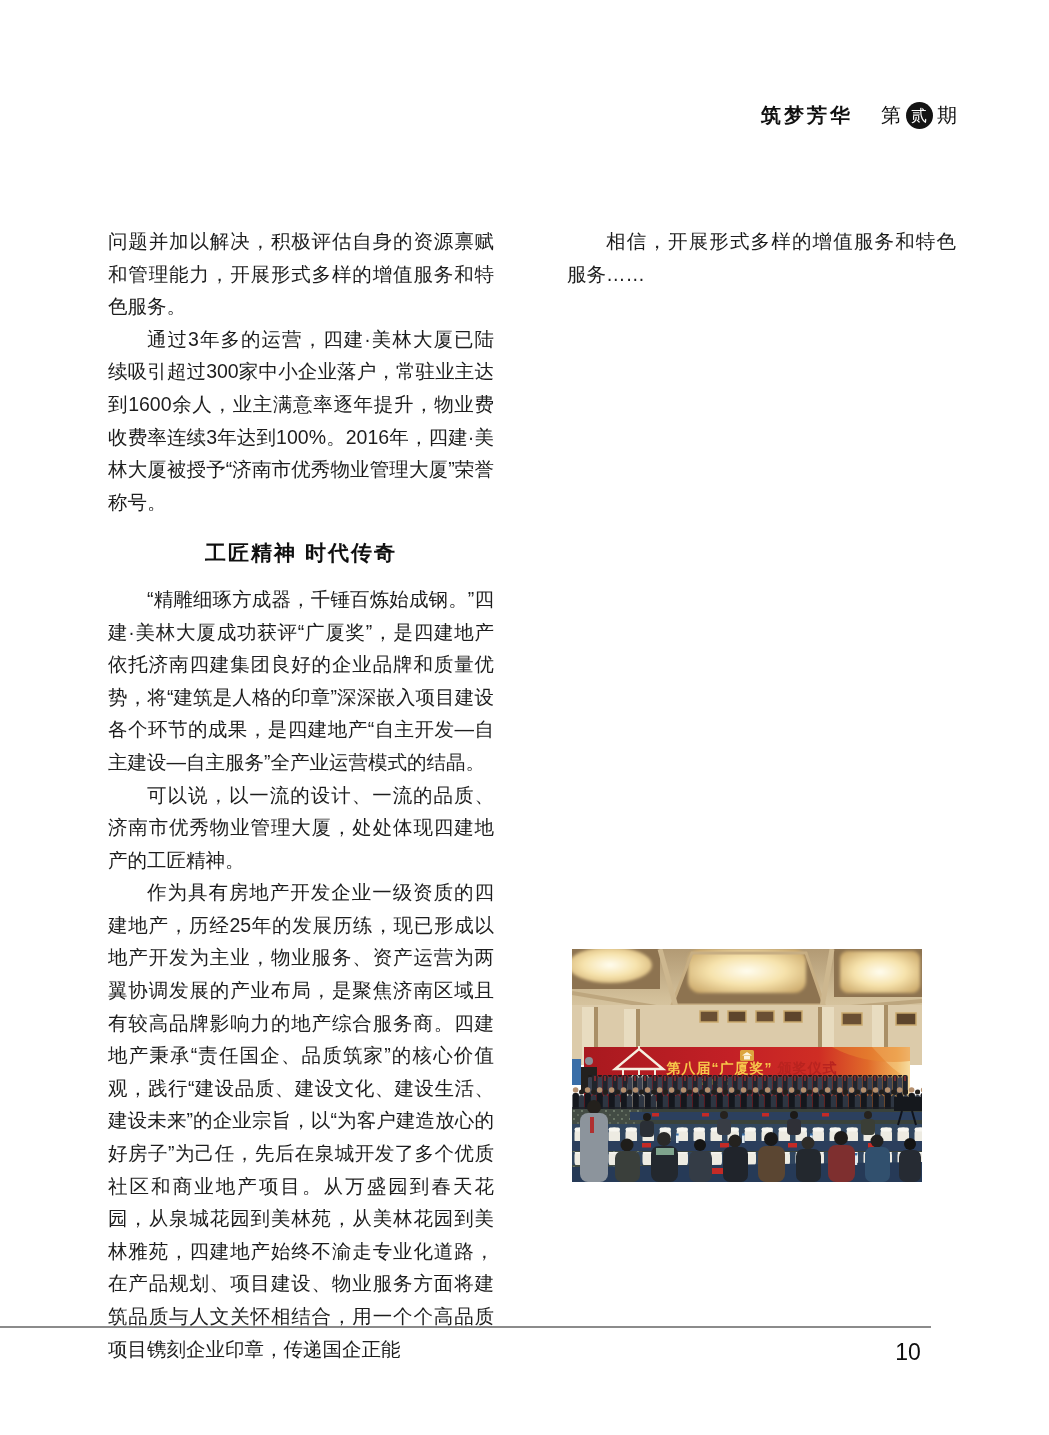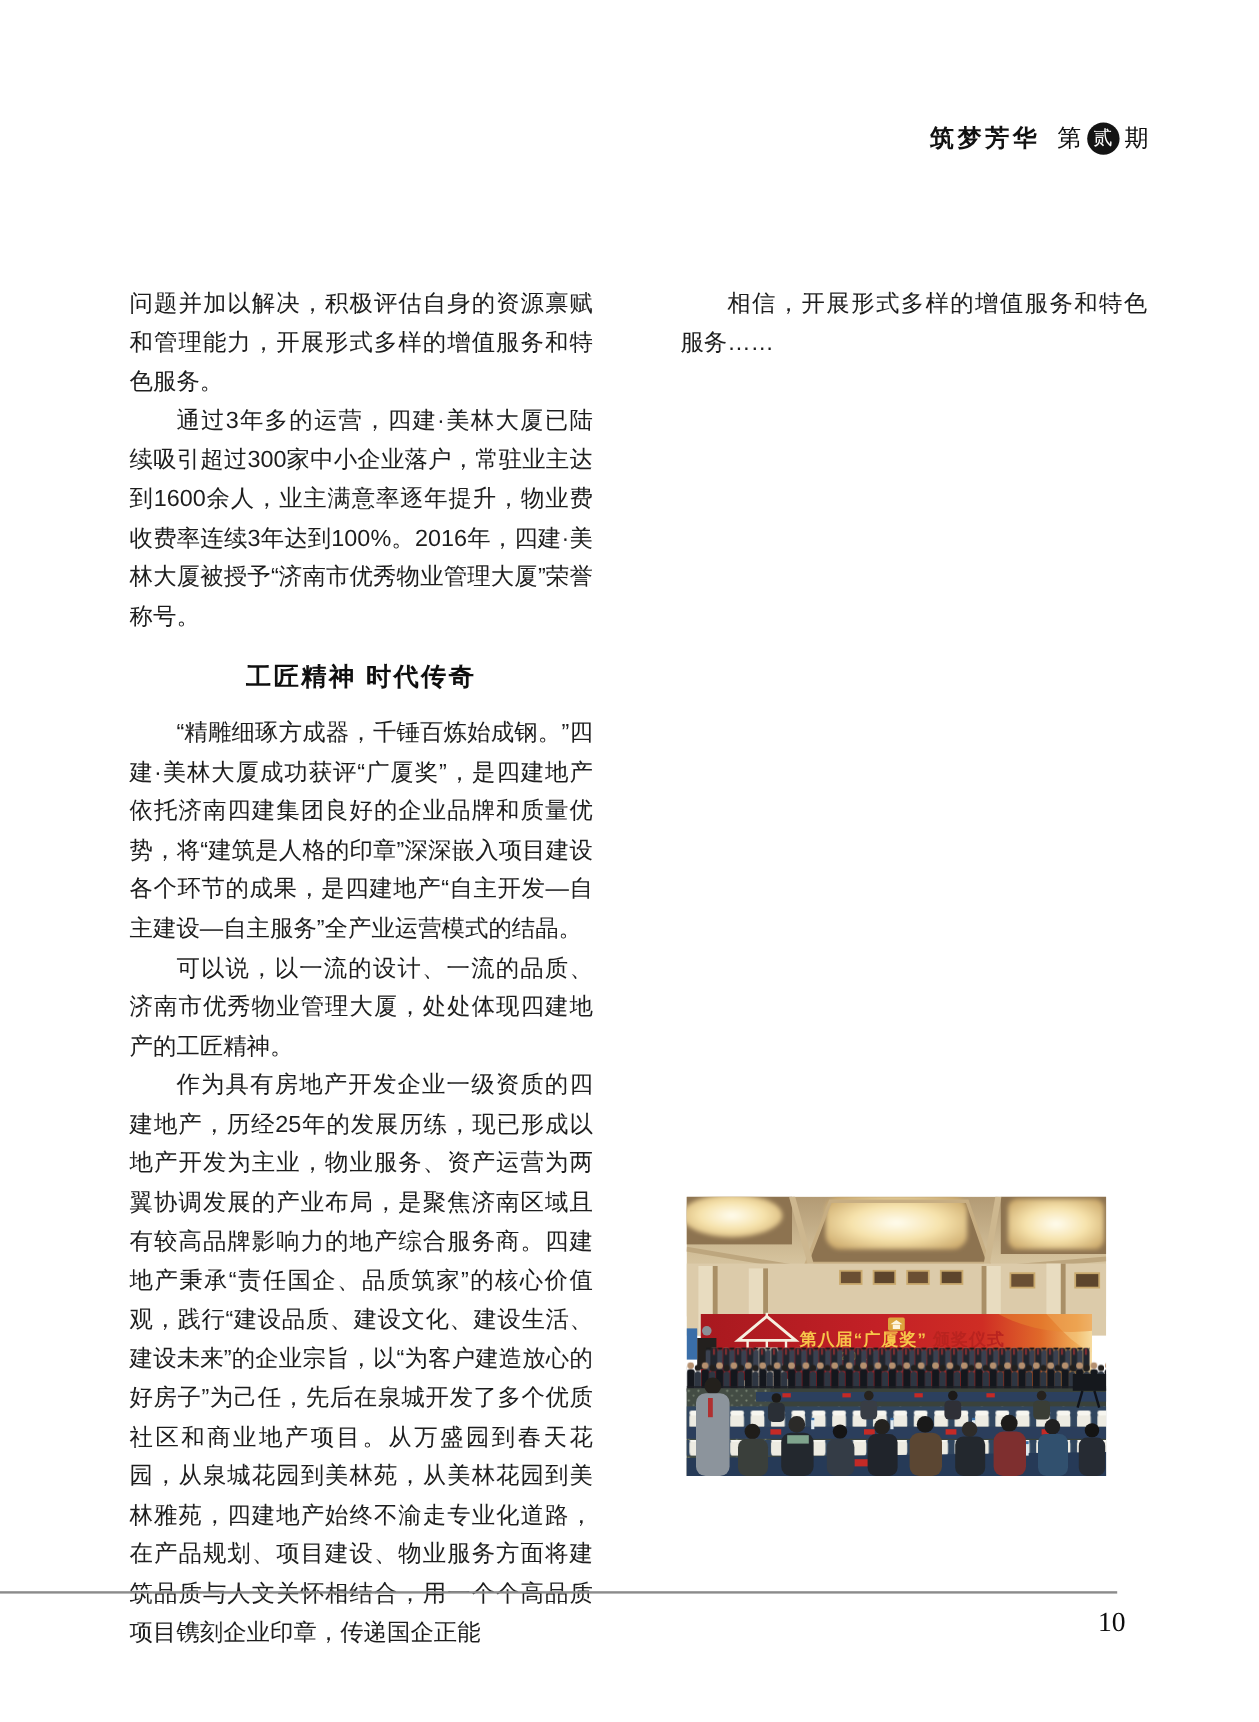--- a/index.html
+++ b/index.html
@@ -7,64 +7,64 @@
   body {
     width:1049px; height:1435px; position:relative; overflow:hidden;
     font-family:"Liberation Sans","DejaVu Sans",sans-serif;
     color:#1e1e1e;
   }
   .page { position:absolute; inset:0; background:#fff; }
 
   
   .page-header {
     position:absolute; top:102px; right:91px;
-    display:flex; align-items:center; gap:14px;
+    display:flex; align-items:center; gap:28px;
     font-size:20px; color:#111;
   }
   .mag-title { font-weight:bold; letter-spacing:3px; }
   .issue { display:inline-flex; align-items:center; gap:4px; font-weight:500; letter-spacing:1px; }
   .seal {
     width:27px; height:27px; border-radius:50%;
     background:#141414; color:#fff;
     display:inline-flex; align-items:center; justify-content:center;
     font-family:"Liberation Serif","DejaVu Serif",serif;
     font-size:16px; line-height:1;
   }
 
   
   .col {
-    position:absolute; top:237px;
+    position:absolute; top:225px;
     font-size:19.5px; line-height:32.6px;
     text-align:justify; text-justify:inter-character;
     color:#1d1d1d;
   }
   .col-left  { left:108px; width:386px; }
   .col-right { left:567px; width:389px; }
   .col p { text-indent:2em; }
   .col p.cont { text-indent:0; }
   .section-heading {
     font-size:21px; font-weight:bold; text-align:center;
     letter-spacing:2px; color:#0f0f0f;
     margin:19px 0 13px; text-indent:0;
   }
 
   
   .photo {
     position:absolute; left:572px; top:949px;
-    width:350px; height:233px; overflow:hidden;margin-top:48px;
+    width:350px; height:233px; overflow:hidden;
   }
 
   
   .footer-rule {
     position:absolute; left:0; top:1326px;
     width:931px; height:2px; background:#8b8b8b;
   }
   .pagenum {
     position:absolute; left:878px; top:1339px; width:60px;
-    text-align:right; font-size:23px; color:#0d0d0d;font-family:Liberation Serif, serif;
+    text-align:center; font-size:23px; color:#0d0d0d;
   }
 </style>
 </head>
 <body>
 
 <div class="page">
 
   <div class="page-header">
     <span class="mag-title">筑梦芳华</span>
     <span class="issue">

